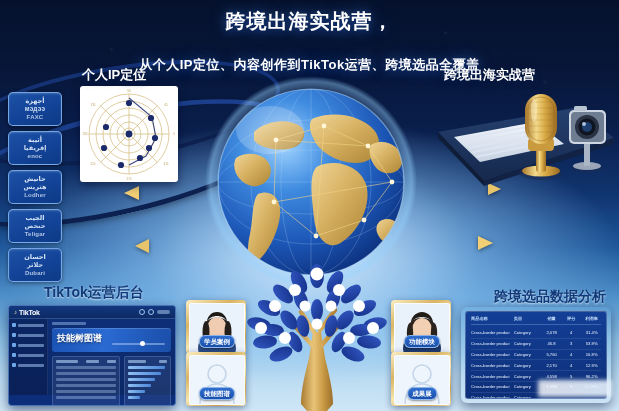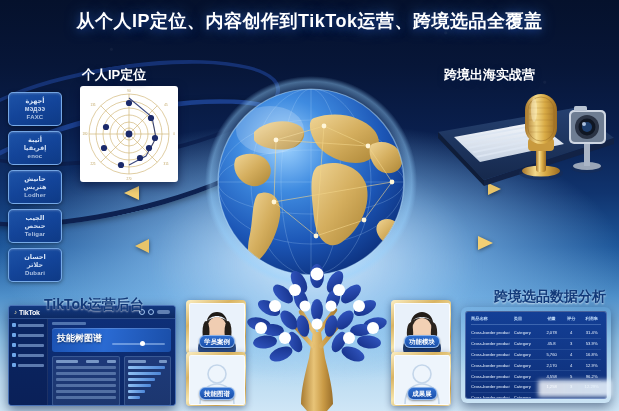--- a/index.html
+++ b/index.html
@@ -23,30 +23,30 @@
       radial-gradient(circle at 40% 6%, rgba(255,255,255,.035) 0 1px, transparent 2px);
   }
   .glowsheet{position:absolute;left:150px;top:150px;width:330px;height:230px;
     background:radial-gradient(ellipse at 50% 50%, rgba(255,255,255,.38) 0%, rgba(200,230,255,.18) 45%, rgba(255,255,255,0) 70%);
     filter:blur(6px);pointer-events:none;}
 
   
   .title-wrap{position:absolute;left:0;top:8px;width:619px;text-align:center;z-index:20;}
   .t1{font-size:20px;font-weight:bold;color:#ffffff;letter-spacing:1px;line-height:26px;
       text-shadow:0 2px 7px rgba(10,40,110,.9),0 0 14px rgba(90,160,255,.55);}
-  .t2{font-size:18px;font-weight:bold;color:#ffffff;letter-spacing:.5px;line-height:26px;margin-top:0;
+  .t2{font-size:13px;font-weight:bold;color:#ffffff;letter-spacing:.5px;line-height:26px;margin-top:18px;
       text-shadow:0 2px 7px rgba(10,40,110,.9),0 0 14px rgba(90,160,255,.5);}
 
   
   .cap{position:absolute;font-weight:bold;z-index:22;white-space:nowrap;}
   .cap.light{color:#ffffff;text-shadow:0 2px 6px rgba(5,25,70,.95);}
   .cap.dark{color:#123a7a;text-shadow:0 1px 2px rgba(255,255,255,.7);}
   #cap-ip{left:82px;top:66px;font-size:13px;}
   #cap-studio{left:444px;top:66px;font-size:13px;}
-  #cap-tiktok{left:44px;top:296px;font-size:14px;text-align:right;}
+  #cap-tiktok{left:44px;top:284px;font-size:14px;text-align:right;}
   #cap-data{left:494px;top:288px;font-size:14px;}
 
   
   #chips{position:absolute;left:8px;top:92px;width:56px;z-index:18;}
   .chip{width:52px;height:32px;margin-bottom:5px;border-radius:5px;
     background:linear-gradient(160deg,#1d53a8 0%,#134499 50%,#0e3a86 100%);
     border:1px solid rgba(150,200,255,.75);
     box-shadow:0 1px 4px rgba(0,0,0,.45), inset 0 1px 2px rgba(255,255,255,.18);
     display:flex;flex-direction:column;align-items:center;justify-content:center;
     overflow:hidden;}
@@ -103,21 +103,21 @@
     box-shadow:0 4px 12px rgba(0,20,60,.55);border:1px solid rgba(150,200,255,.45);}
   .tt-bar{height:12px;background:linear-gradient(180deg,#12387f 0%,#0d2a64 100%);
     display:flex;align-items:center;padding:0 5px;justify-content:space-between;
     border-bottom:1px solid rgba(255,255,255,.12);}
   .tt-logo{display:flex;align-items:center;gap:2px;}
   .tt-note{color:#f5e7b0;font-size:6px;font-weight:bold;}
   .tt-logo .nm{color:#ffffff;font-size:7px;font-weight:bold;letter-spacing:-.2px;}
   .tt-right{display:flex;align-items:center;gap:3px;}
   .tt-dot{width:4px;height:4px;border-radius:50%;border:1px solid #9fc3ef;}
   .tt-pill{width:13px;height:4px;border-radius:2px;background:rgba(180,210,245,.5);}
-  .tt-body{display:flex;height:87px;}
+  .tt-body{display:flex;height:76px;}
   .tt-side{width:32px;background:linear-gradient(180deg,#0a2663 0%,#0a2058 100%);padding:4px 3px;
     border-right:1px solid rgba(255,255,255,.08);}
   .tt-sitem{display:flex;align-items:center;gap:2px;margin-bottom:6px;}
   .tt-sq{width:4px;height:4px;border-radius:1px;background:#6fa7e8;flex:none;}
   .tt-ln{height:3px;border-radius:1px;background:rgba(160,195,240,.55);flex:1;}
   .tt-main{flex:1;padding:3px 4px;background:linear-gradient(180deg,#0e2f78 0%,#0b2765 100%);}
   .tt-crumb{height:3px;width:34px;background:rgba(160,200,245,.45);border-radius:1px;margin-bottom:3px;}
   .tt-hero{height:24px;border-radius:3px;position:relative;
     background:linear-gradient(100deg,#1b53b4 0%,#2a6ad2 45%,#1a4ea8 100%);
     box-shadow:inset 0 1px 0 rgba(255,255,255,.18);padding:4px 5px;box-sizing:border-box;}
@@ -157,20 +157,21 @@
   #studio{position:absolute;left:424px;top:80px;width:195px;height:112px;z-index:15;}
 </style>
 </head>
 <body>
 
 <div id="poster">
   <div class="haze"></div>
   <div class="glowsheet"></div>
 
   <div class="title-wrap">
+    <div class="t1">跨境出海实战营，</div>
     <div class="t2">从个人IP定位、内容创作到TikTok运营、跨境选品全覆盖</div>
   </div>
 
   <div id="chips">
     <div class="chip">
       <span>أجهزة</span>
       <span class="s2">мэдээ</span>
       <span class="s3">FAXC</span>
     </div>
     <div class="chip">

